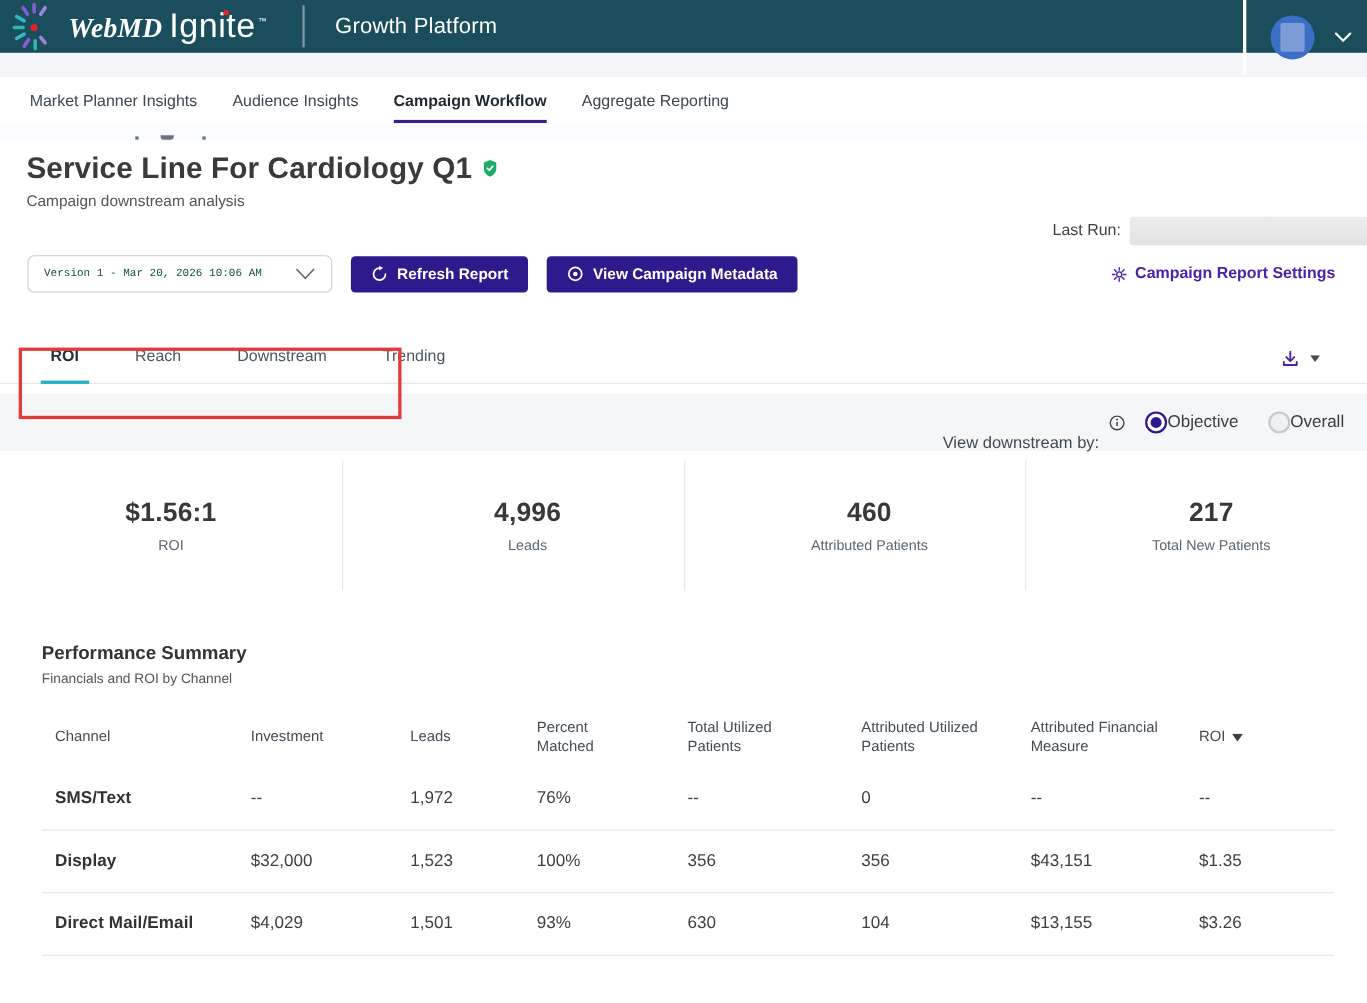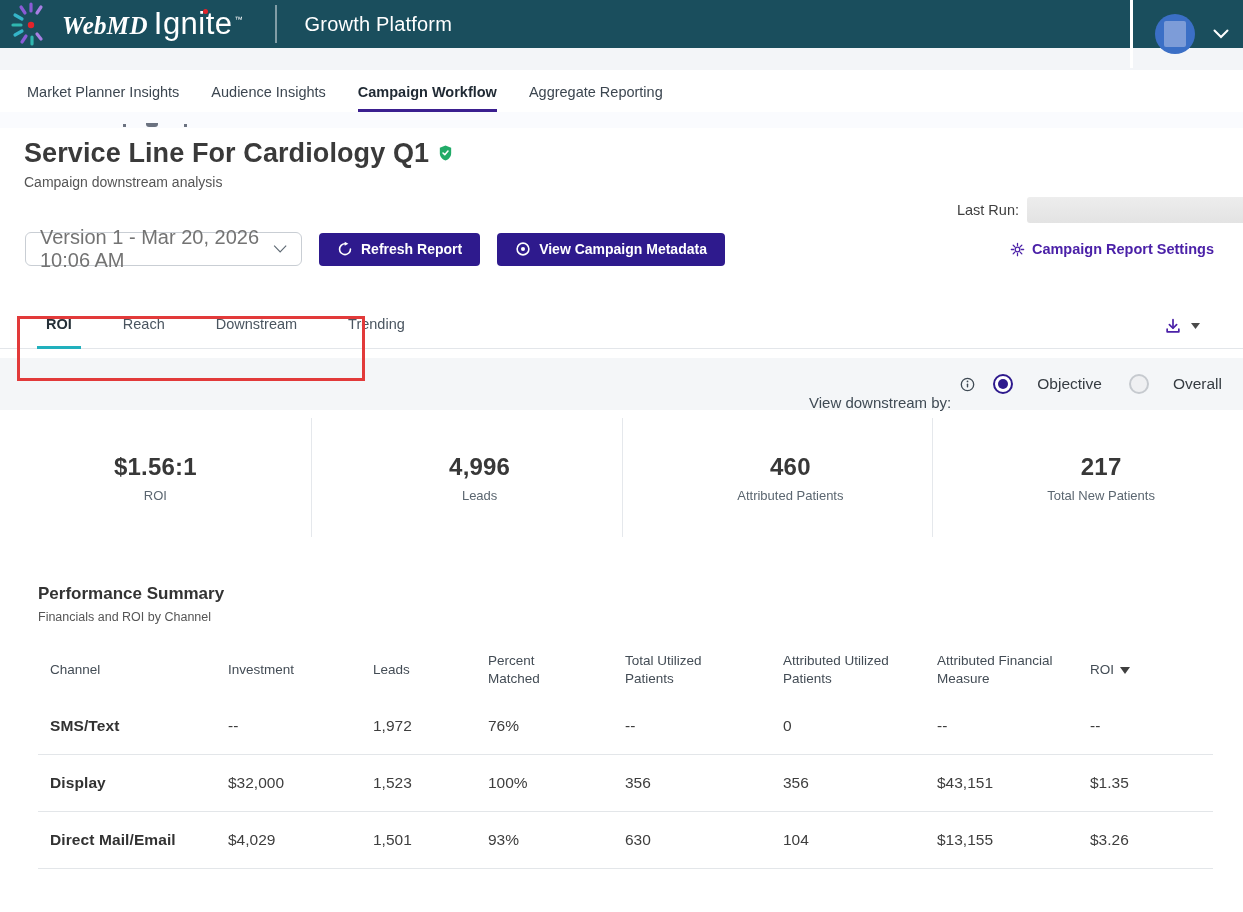--- a/index.html
+++ b/index.html
@@ -39,38 +39,38 @@
   .page-subtitle { margin:4px 0 0 24px; font-size:14px; color:#555; height:18px; }
 
   
   .lastrun-row { margin-top:4px; height:28px; display:flex; justify-content:flex-end; align-items:center; gap:8px; }
   .lastrun-label { font-size:14.5px; color:#3F3F3F; }
   .lastrun-redacted { width:216px; height:26px; background:linear-gradient(180deg,#ededed,#e3e3e3); border-radius:3px 0 0 3px; }
 
   
   .controls-row { margin-top:8px; height:34px; display:flex; align-items:center; padding-left:25px; }
   .version-select { width:277px; height:34px; border:1px solid #C9CED4; border-radius:6px; background:#fff; display:flex; align-items:center; justify-content:space-between; padding:0 14px; cursor:pointer; }
-  .version-text { font-size:20px; color:#737373; }
+  .version-text { font-size:10px; color:#14532d;font-family:Liberation Mono, monospace; }
   .btn { height:33px; display:flex; align-items:center; gap:8px; background:#2E1A8D; color:#fff; border:none; border-radius:4px; font-size:14px; font-weight:700; padding:0 18px; cursor:pointer; font-family:inherit; }
   .btn.refresh { margin-left:17px; }
   .btn.metadata { margin-left:17px; }
   .settings-link { margin-left:auto; margin-right:29px; display:flex; align-items:center; gap:7px; color:#4B21A8; font-size:14.5px; font-weight:700; cursor:pointer; }
 
   
   .report-tabs-row { margin-top:38px; height:45px; display:flex; align-items:stretch; gap:33px; padding-left:37px; border-bottom:1px solid #E3E6EA; position:relative; }
   .rtab { display:flex; align-items:center; font-size:14.5px; color:#4A5560; cursor:pointer; border-bottom:3px solid transparent; margin-bottom:-1px; padding:0 9px 2px 9px; }
   .rtab.active { color:#253038; font-weight:700; border-bottom-color:#21B0BD; }
   .download-group { margin-left:auto; margin-right:43px; display:flex; align-items:center; gap:9px; cursor:pointer; }
 
   .annotation-box { position:absolute; left:17px; top:316px; width:348px; height:65px; border:3px solid #E23A3A; pointer-events:none; z-index:5; }
 
   
   .downstream-band { margin-top:9px; height:52px; background:#F4F6F8; display:flex; align-items:center; justify-content:flex-end; padding-right:21px; gap:9px; }
   .downstream-label { font-size:15px; color:#3F4A54;margin-top:36px; }
-  .radio-option { display:flex; align-items:center; gap:24px; cursor:pointer; margin-left:9px; }
+  .radio-option { display:flex; align-items:center; gap:0; cursor:pointer; margin-left:9px; }
   .radio-circle { width:20px; height:20px; border-radius:50%; position:relative; }
   .radio-circle.selected { border:2px solid #2E1A8D; background:#fff; }
   .radio-circle.selected::after { content:""; position:absolute; left:3px; top:3px; width:10px; height:10px; border-radius:50%; background:#2E1A8D; }
   .radio-circle.unselected { border:2px solid #C6CACF; background:#EFF0F2; }
   .radio-label { font-size:15.5px; color:#363C42; }
   .radio-option + .radio-option { margin-left:18px; }
 
   
   .kpi-row { margin-top:8px; height:119px; display:grid; grid-template-columns:repeat(4,1fr); }
   .kpi-cell { display:flex; flex-direction:column; align-items:center; justify-content:center; gap:7px; }

